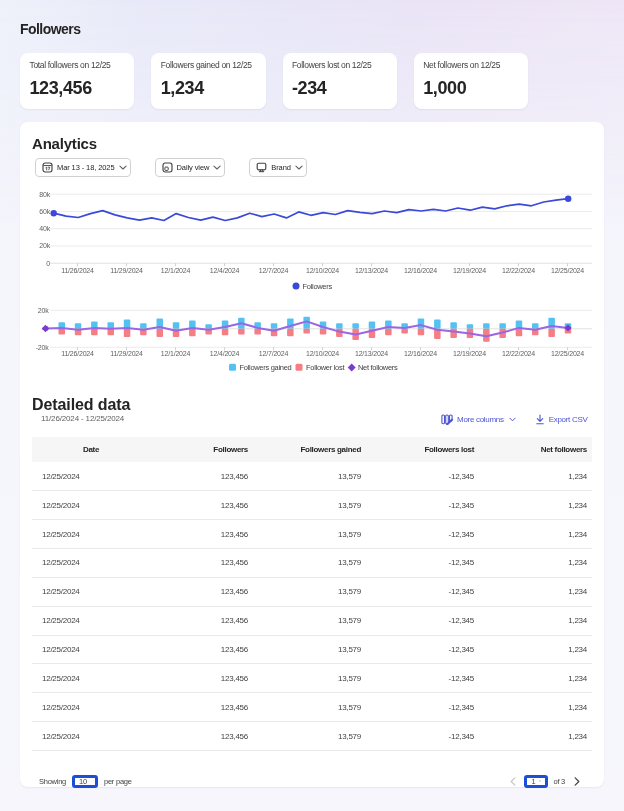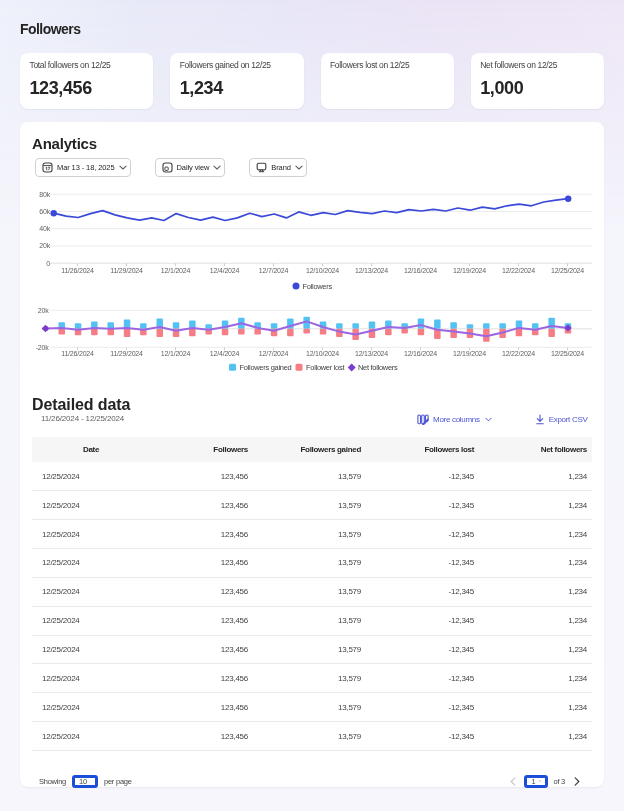--- a/index.html
+++ b/index.html
@@ -6,33 +6,33 @@
   font-family:"Liberation Sans",sans-serif;
   background: linear-gradient(180deg, #f2f3fb 0%, #f5f5fc 30%, #f6f6fc 100%);
   position:relative; overflow:hidden; color:#242424;
 }
 .abs { position:absolute; }
 .bgband { position:absolute; left:0; top:0; width:624px; height:230px;
   background:linear-gradient(90deg, #eef1fa 0%, #e8e9f8 22%, #e7e6f7 45%, #eae3f5 70%, #eee6f6 100%);
   -webkit-mask-image:linear-gradient(180deg, #000 0%, rgba(0,0,0,0.55) 45%, transparent 100%);
   mask-image:linear-gradient(180deg, #000 0%, rgba(0,0,0,0.55) 45%, transparent 100%); }
 h1 { left:20px; top:22px; font-size:14px; font-weight:700; color:#242424; letter-spacing:-0.55px; line-height:14px; }
-.stats { left:20px; top:53px; width:584px; display:flex; gap:17px; }
+.stats { left:20px; top:53px; width:508px; display:flex; gap:17px; }
 .stat { flex:1; background:#fff; border-radius:8px; padding:8px 9.5px; height:56px; box-shadow:0 1px 2px rgba(0,0,0,0.06); }
 .stat .lb { font-size:8.5px; letter-spacing:-0.35px; color:#424242; line-height:9px; }
 .stat .vl { font-size:18px; font-weight:700; color:#242424; margin-top:7.5px; letter-spacing:-0.4px; line-height:20px; }
 .main { left:20px; top:121.5px; width:584px; height:665px; background:#fff; border-radius:8px; box-shadow:0 1px 2px rgba(0,0,0,0.06); }
 .main h2 { position:absolute; left:12px; top:13px; font-size:15px; font-weight:700; letter-spacing:-0.2px; }
 .btns { position:absolute; left:15px; top:36px; display:flex; gap:24px; }
 .btn { display:flex; align-items:center; height:19.5px; border:1px solid #d1d1d1; border-radius:4px; background:#fff; padding:0 3px 0 6px; font-size:7.5px; letter-spacing:-0.1px; color:#242424; }
 .btn svg.ic { margin-right:4px; }
 .btn svg.chev { margin-left:4px; }
 .dtitle { position:absolute; left:12px; top:274px; font-size:16px; font-weight:700; letter-spacing:-0.1px; }
 .drange { position:absolute; left:12px; top:292px; font-size:8px; letter-spacing:-0.15px; color:#616161;margin-left:9px; }
-.dctrl { position:absolute; right:16.5px; top:292.5px; height:11px; display:flex; align-items:center; font-size:8px; letter-spacing:-0.3px; color:#4c54d2;gap:24px; }
+.dctrl { position:absolute; right:16.5px; top:292.5px; height:11px; display:flex; align-items:center; font-size:8px; letter-spacing:-0.3px; color:#4c54d2; }
 .dctrl .grp { display:flex; align-items:center; }
 table { position:absolute; left:12px; top:315.5px; width:560px; border-collapse:collapse; table-layout:fixed; }
 th { background:#f6f6f6; font-size:8px; font-weight:700; letter-spacing:-0.3px; color:#242424; height:25px; }
 th.c1 { text-align:center; padding-left:10px; width:108px; }
 th.cn { text-align:right; padding-right:5px; width:113px; }
 td { font-size:8px; letter-spacing:-0.25px; color:#424242; height:28.85px; border-bottom:1px solid #e9e9e9; }
 td.c1 { text-align:left; padding-left:10px; }
 td.cn { text-align:right; padding-right:5px; }
 .tfoot { position:absolute; left:12px; right:12px; top:642px; height:35px; display:flex; align-items:center; font-size:7.5px; letter-spacing:-0.25px; color:#424242; }
 .selbox { display:inline-flex; align-items:center; justify-content:center; border:3px solid #1d4ed8; border-radius:3px; height:13px; padding:0 4px; gap:4px; background:#fff; }
@@ -45,20 +45,21 @@
   <div class="stat">
       <div class="lb">Total followers on 12/25</div>
       <div class="vl">123,456</div>
     </div>
   <div class="stat">
       <div class="lb">Followers gained on 12/25</div>
       <div class="vl">1,234</div>
     </div>
   <div class="stat">
       <div class="lb">Followers lost on 12/25</div>
+      <div class="vl">-234</div>
     </div>
   <div class="stat">
       <div class="lb">Net followers on 12/25</div>
       <div class="vl">1,000</div>
     </div>
 </div>
 <div class="main abs">
   <h2>Analytics</h2>
   <div class="btns">
     <div class="btn">

